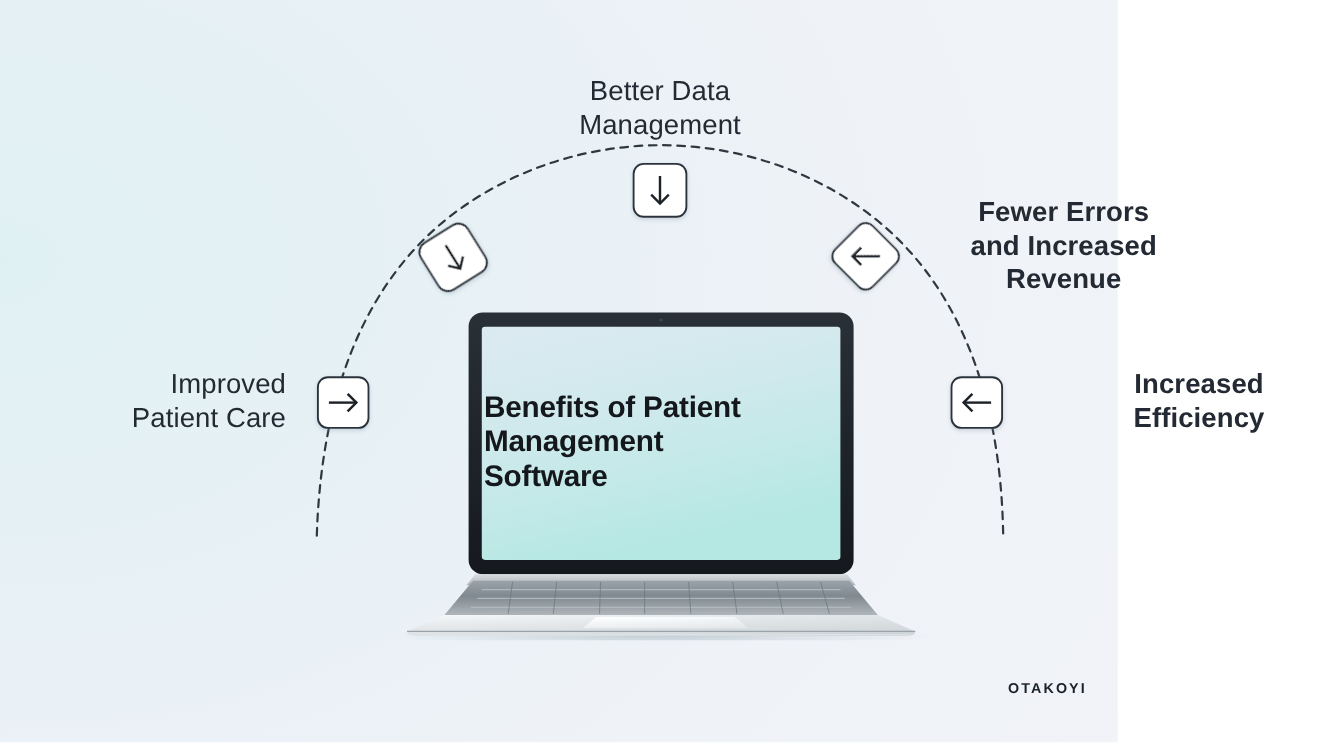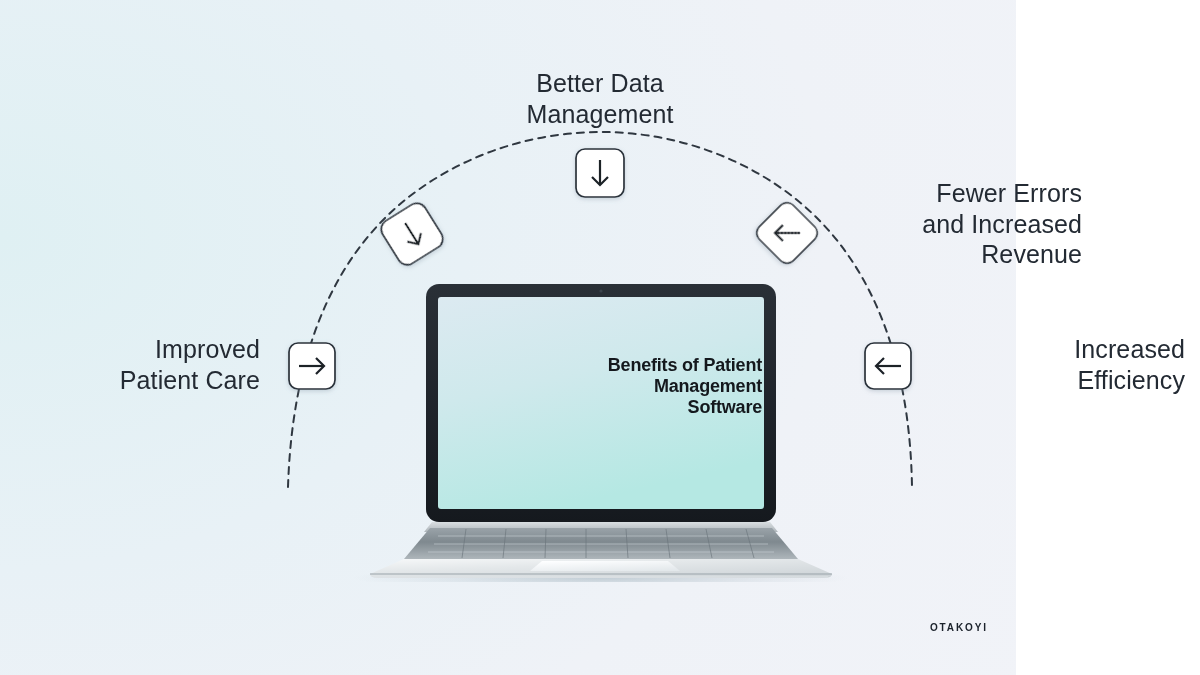--- a/index.html
+++ b/index.html
@@ -28,55 +28,55 @@
   .label {
     position:absolute;
     color:#232a33;
     font-size:25px;
     line-height:1.22;
     font-weight:400;
     letter-spacing:.1px;
     white-space:pre-line;
   }
   .label.r { text-align:right; }
-  .label.l { text-align:right; }
+  .label.l { text-align:center;font-weight:bold; }
   .label.c { text-align:center; }
 
   #lbl-top        { left:460px;  top:68px;   width:280px; }
   #lbl-automation { left:120px;  top:178px;  width:232px; }
   #lbl-improved   { left:68px;   top:334px;  width:192px; }
   #lbl-fewer      { left:852px;  top:178px;  width:230px; }
   #lbl-increased  { left:995px;  top:334px;  width:190px; }
 
   
   #laptop {
     position:absolute;
     left:346px; top:282px;
     width:510px; height:300px;
   }
   #laptopSvg { display:block; width:510px; height:300px; }
 
   #screenText {
     position:absolute;
     left:440px; top:355px;
     width:322px;
-    text-align:right;
-    font-size:18px;
+    text-align:left;
+    font-size:27px;
     font-weight:700;
     line-height:1.16;
     letter-spacing:-.2px;
     color:#14181d;
     white-space:pre-line;
   }
 
   
   #brand {
     position:absolute;
     right:28px; bottom:42px;
-    font-size:10px;
+    font-size:13px;
     font-weight:700;
     letter-spacing:1.9px;
     color:#1b222b;
   }
 </style>
 </head>
 <body>
 
 <div id="canvas">
 

